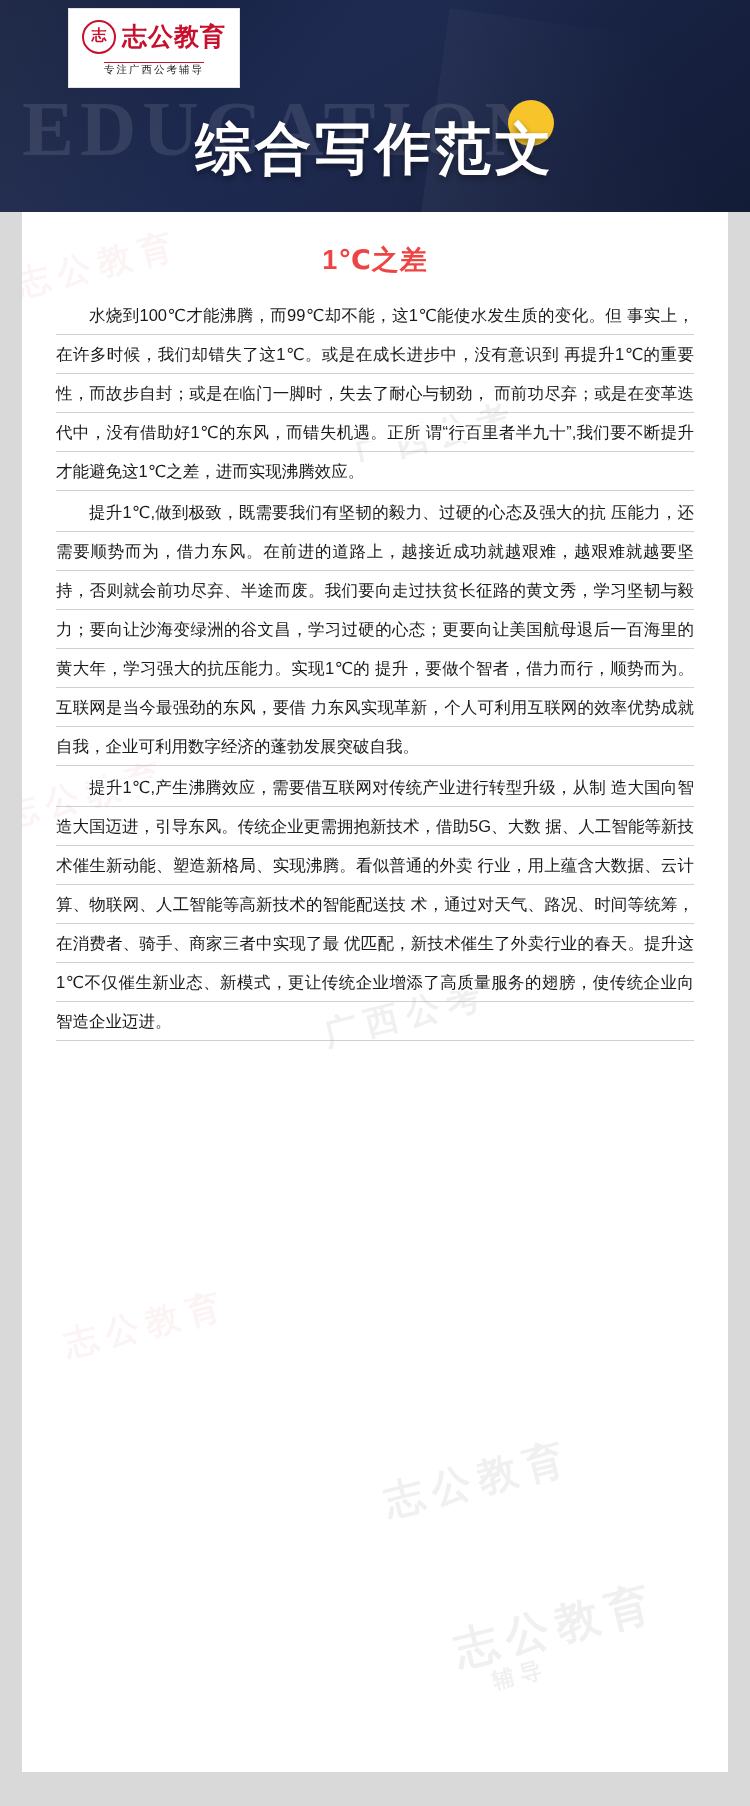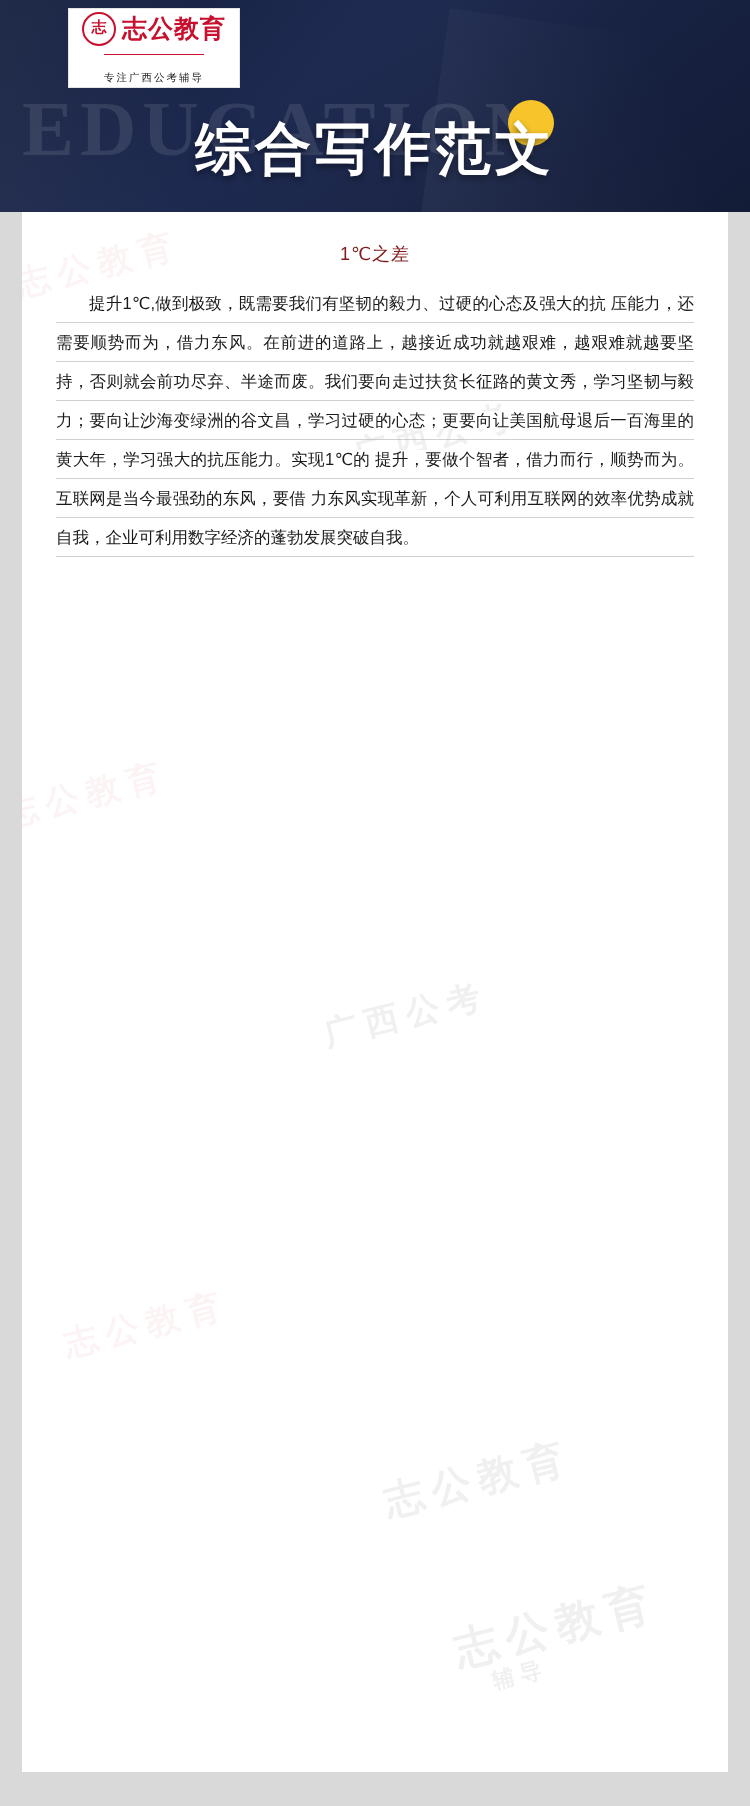--- a/index.html
+++ b/index.html
@@ -89,21 +89,21 @@
   }
   .logo-word {
     color: #c8102e;
     font-size: 25px;
     font-weight: bold;
     letter-spacing: 1px;
     font-family: "Liberation Serif", "DejaVu Serif", serif;
   }
   .logo-sub {
     margin-top: 8px;
-    padding-top: 16px;
+    padding-top: 0;
     border-top: 1px solid #c8102e;
     color: #222;
     font-size: 10.5px;
     letter-spacing: 2px;
     white-space: nowrap;
   }
   .banner-dot {
     position: absolute;
     right: 196px;
     top: 100px;
@@ -156,23 +156,23 @@
   .wm3 { left: -20px; top: 560px; }
   .wm4 { left: 300px; top: 780px; }
   .wm5 { left: 40px;  top: 1090px; }
   .wm6 { left: 360px; top: 1240px; font-size: 40px; }
   .wm7 { left: 430px; top: 1385px; font-size: 44px; }
   .wm8 { left: 470px; top: 1448px; font-size: 22px; letter-spacing: 6px; }
 
   .doc-title {
     position: relative;
     text-align: center;
-    font-size: 18px;
-    font-weight: normal;
-    color: #7f1d1d;
+    font-size: 27px;
+    font-weight: bold;
+    color: #ef4444;
     margin: 4px 0 18px 0;
     letter-spacing: 1px;
   }
   .para {
     position: relative;
     font-size: 16.5px;
     line-height: 39px;
     color: #1a1a1a;
     text-align: justify;
     text-indent: 2em;
@@ -214,16 +214,18 @@
     <div class="wm gray wm2">广西公考</div>
     <div class="wm wm3">志公教育</div>
     <div class="wm gray wm4">广西公考</div>
     <div class="wm wm5">志公教育</div>
     <div class="wm gray wm6">志公教育</div>
     <div class="wm gray wm7">志公教育</div>
     <div class="wm gray wm8">辅导</div>
 
     <div class="doc-title">1℃之差</div>
 
+    <p class="para"><span>水烧到100℃才能沸腾，而99℃却不能，这1℃能使水发生质的变化。但 事实上，在许多时候，我们却错失了这1℃。或是在成长进步中，没有意识到 再提升1℃的重要性，而故步自封；或是在临门一脚时，失去了耐心与韧劲， 而前功尽弃；或是在变革迭代中，没有借助好1℃的东风，而错失机遇。正所 谓“行百里者半九十”,我们要不断提升才能避免这1℃之差，进而实现沸腾效应。</span></p>
     <p class="para"><span>提升1℃,做到极致，既需要我们有坚韧的毅力、过硬的心态及强大的抗 压能力，还需要顺势而为，借力东风。在前进的道路上，越接近成功就越艰难，越艰难就越要坚持，否则就会前功尽弃、半途而废。我们要向走过扶贫长征路的黄文秀，学习坚韧与毅力；要向让沙海变绿洲的谷文昌，学习过硬的心态；更要向让美国航母退后一百海里的黄大年，学习强大的抗压能力。实现1℃的 提升，要做个智者，借力而行，顺势而为。互联网是当今最强劲的东风，要借 力东风实现革新，个人可利用互联网的效率优势成就自我，企业可利用数字经济的蓬勃发展突破自我。</span></p>
+    <p class="para"><span>提升1℃,产生沸腾效应，需要借互联网对传统产业进行转型升级，从制 造大国向智造大国迈进，引导东风。传统企业更需拥抱新技术，借助5G、大数 据、人工智能等新技术催生新动能、塑造新格局、实现沸腾。看似普通的外卖 行业，用上蕴含大数据、云计算、物联网、人工智能等高新技术的智能配送技 术，通过对天气、路况、时间等统筹，在消费者、骑手、商家三者中实现了最  优匹配，新技术催生了外卖行业的春天。提升这1℃不仅催生新业态、新模式，更让传统企业增添了高质量服务的翅膀，使传统企业向智造企业迈进。</span></p>
   </div>
 
 </div>
 
 </body></html>

